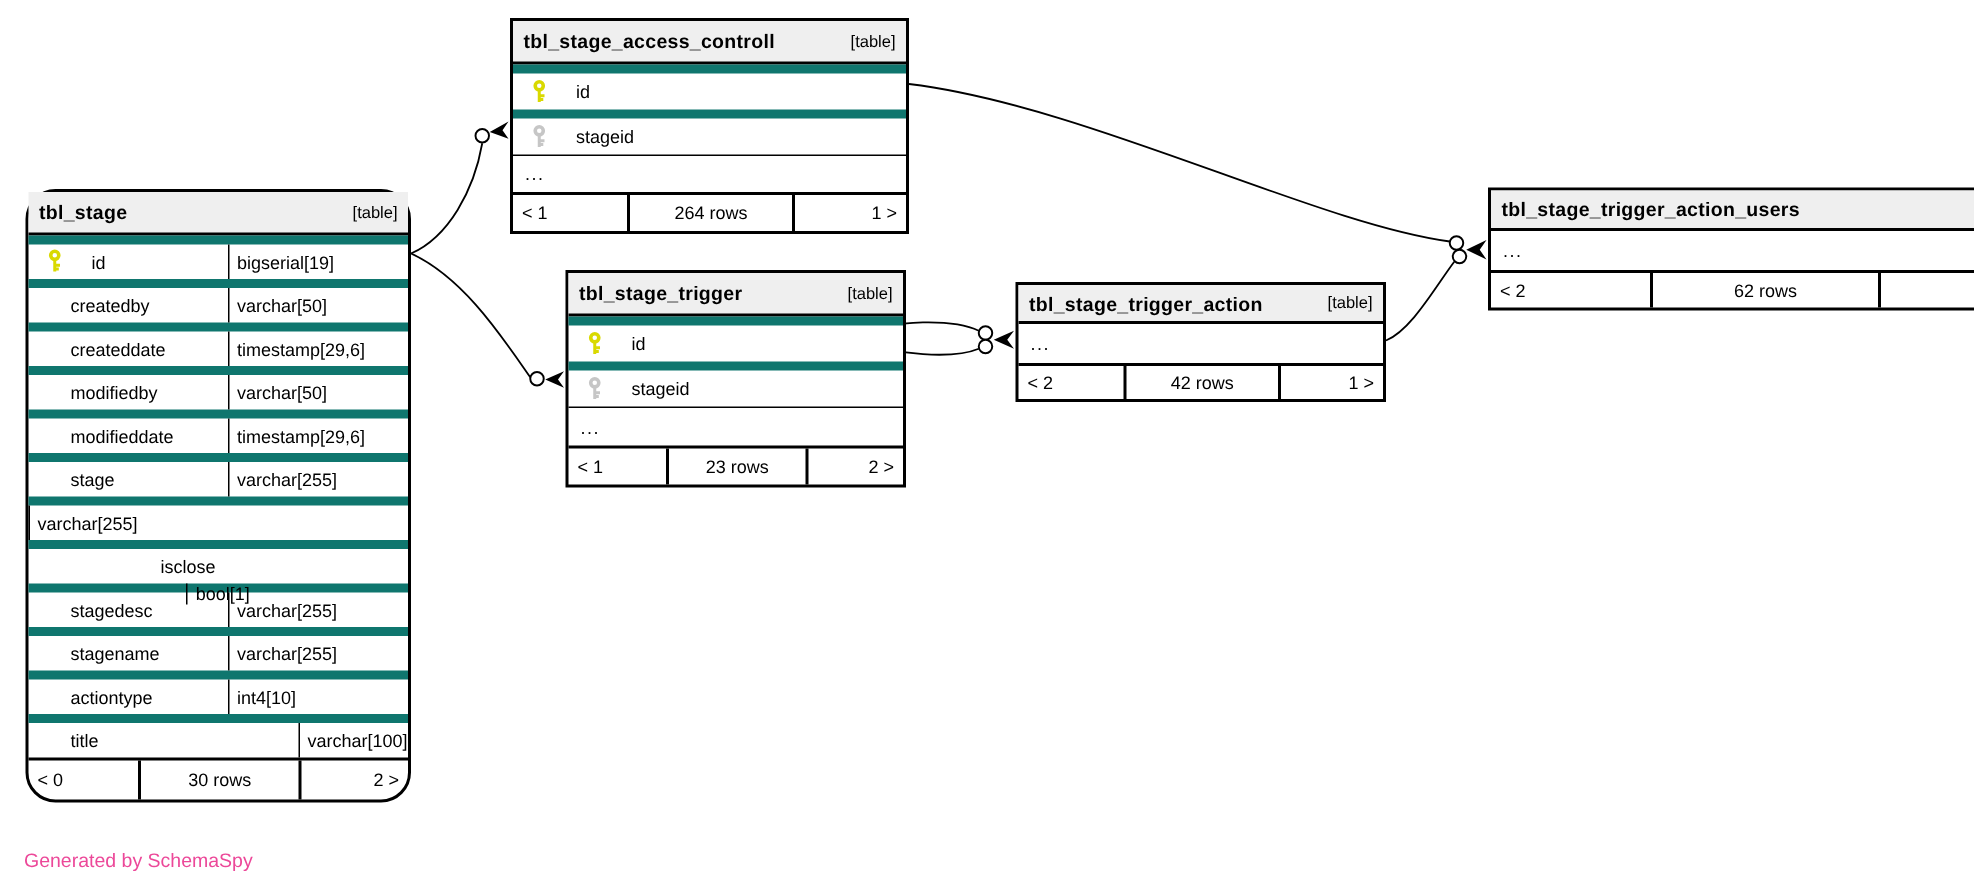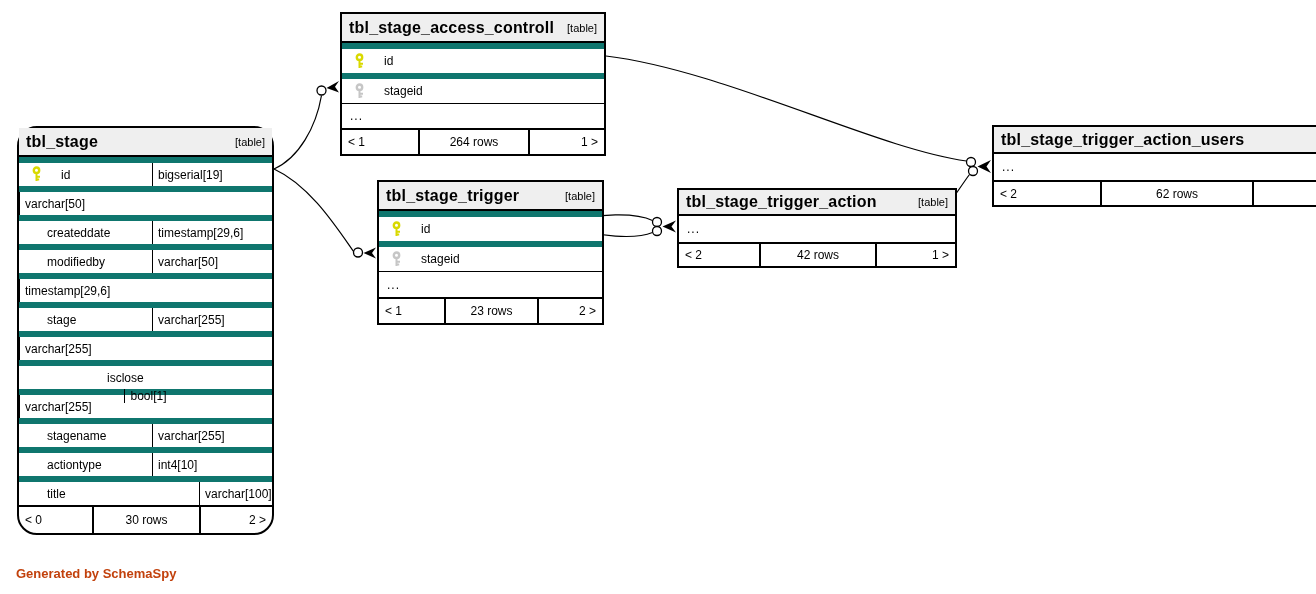--- a/index.html
+++ b/index.html
@@ -11,21 +11,21 @@
   #connectors{position:absolute;left:0;top:0;z-index:0;}
   #tables{position:absolute;left:0;top:0;width:100%;height:100%;z-index:1;pointer-events:none;}
   .table-box{
     position:absolute;background:#ffffff;border:2px solid #000;
     box-sizing:border-box;pointer-events:auto;
   }
   .t-header{
     display:flex;align-items:center;justify-content:space-between;
     padding:0 7px;border-bottom:2px solid #000;box-sizing:border-box;
   }
-  .t-title{font-weight:bold;font-size:16px;letter-spacing:.2px;white-space:nowrap;}
+  .t-title{font-weight:bold;font-size:13px;letter-spacing:.2px;white-space:nowrap;}
   .t-badge{font-size:11px;white-space:nowrap;}
   .t-row{
     display:flex;align-items:center;box-sizing:border-box;
     border-top:6px solid #0f766e;font-size:12px;white-space:nowrap;
   }
   .t-row:first-of-type{border-top:none;}
   .kslot{display:flex;align-items:center;box-sizing:border-box;padding-left:12px;flex:0 0 auto;}
   .kslot.haskey{width:42px;}
   .kslot.nokey{width:28px;}
   .cname{flex:1 1 auto;overflow:hidden;}
@@ -87,57 +87,69 @@
               <svg width="11" height="17" viewBox="0 0 11 17">
                 <circle cx="5.5" cy="4.2" r="2.7" fill="none" stroke="#d9d900" stroke-width="2.4"></circle>
                 <path d="M5.5 6.9 V15 M5.5 10.8 H9 M5.5 13.4 H8.2" fill="none" stroke="#d9d900" stroke-width="2"></path>
               </svg>
             </span>
             <span class="cname">id</span>
           </span>
           <span class="typezone">bigserial[19]</span>
         </div>
         <div class="t-row" style="height: 29px;">
+          <span class="namezone" style="width: 133px;">
+            <span class="kslot nokey"></span>
+            <span class="cname">createdby</span>
+          </span>
           <span class="typezone">varchar[50]</span>
         </div>
         <div class="t-row" style="height: 29px;">
           <span class="namezone" style="width: 133px;">
             <span class="kslot nokey"></span>
             <span class="cname">createddate</span>
           </span>
           <span class="typezone">timestamp[29,6]</span>
         </div>
         <div class="t-row" style="height: 29px;">
           <span class="namezone" style="width: 133px;">
             <span class="kslot nokey"></span>
             <span class="cname">modifiedby</span>
           </span>
           <span class="typezone">varchar[50]</span>
         </div>
         <div class="t-row" style="height: 29px;">
+          <span class="namezone" style="width: 133px;">
+            <span class="kslot nokey"></span>
+            <span class="cname">modifieddate</span>
+          </span>
           <span class="typezone">timestamp[29,6]</span>
         </div>
         <div class="t-row" style="height: 29px;">
           <span class="namezone" style="width: 133px;">
             <span class="kslot nokey"></span>
             <span class="cname">stage</span>
           </span>
           <span class="typezone">varchar[255]</span>
         </div>
         <div class="t-row" style="height: 29px;">
           <span class="typezone">varchar[255]</span>
         </div>
         <div class="t-row" style="height: 29px; flex-direction: column;">
           <span class="namezone" style="width: 133px;">
             <span class="kslot nokey"></span>
             <span class="cname">isclose</span>
           </span>
           <span class="typezone">bool[1]</span>
         </div>
         <div class="t-row" style="height: 29px;">
+          <span class="namezone" style="width: 133px;">
+            <span class="kslot nokey"></span>
+            <span class="cname">stagedesc</span>
+          </span>
           <span class="typezone">varchar[255]</span>
         </div>
         <div class="t-row" style="height: 29px;">
           <span class="namezone" style="width: 133px;">
             <span class="kslot nokey"></span>
             <span class="cname">stagename</span>
           </span>
           <span class="typezone">varchar[255]</span>
         </div>
         <div class="t-row" style="height: 29px;">
@@ -221,21 +233,21 @@
             <span class="cname">stageid</span>
           </span>
         </div>
         <div class="t-ellipsis" style="height: 26px;">...</div>
         <div class="t-footer" style="height: 26px;">
           <span class="fcell f-parents">&lt; 1</span>
           <span class="fcell f-rows">23 rows</span>
           <span class="fcell f-children">2 &gt;</span>
         </div>
       </div>
-      <div class="table-box" style="left: 677px; top: 188px; width: 280px;">
+      <div class="table-box" style="left: 677px; top: 188px; width: 247px;">
         <div class="t-header" style="height: 26px; background: rgb(239, 239, 239);">
           <span class="t-title">tbl_stage_trigger_action</span>
           <span class="t-badge">[table]</span>
         </div>
         <div class="t-ellipsis" style="height: 26px; border-top: none;">...</div>
         <div class="t-footer" style="height: 24px;">
           <span class="fcell f-parents">&lt; 2</span>
           <span class="fcell f-rows">42 rows</span>
           <span class="fcell f-children">1 &gt;</span>
         </div>
@@ -247,14 +259,14 @@
         </div>
         <div class="t-ellipsis" style="height: 26px; border-top: none;">...</div>
         <div class="t-footer" style="height: 25px;">
           <span class="fcell f-parents">&lt; 2</span>
           <span class="fcell f-rows">62 rows</span>
           <span class="fcell f-children"></span>
         </div>
       </div>
     </div>
 
-  <div class="note" style="color: #c2410c; font-weight: bold;">Generated by SchemaSpy</div>
+  <div class="note" style="color: #ec4899;">Generated by SchemaSpy</div>
 </div>
 
 </body></html>

